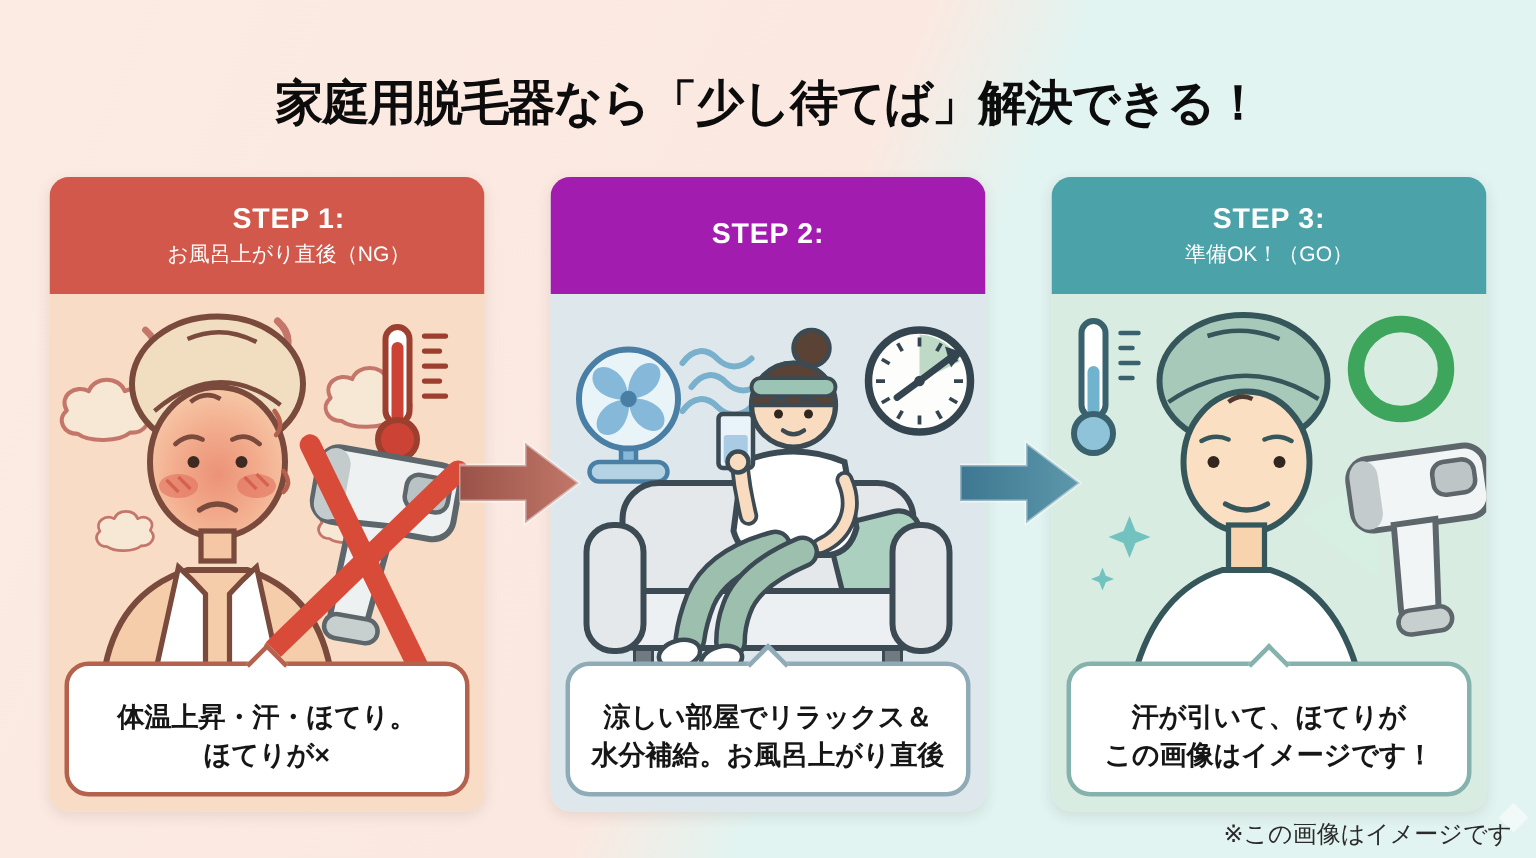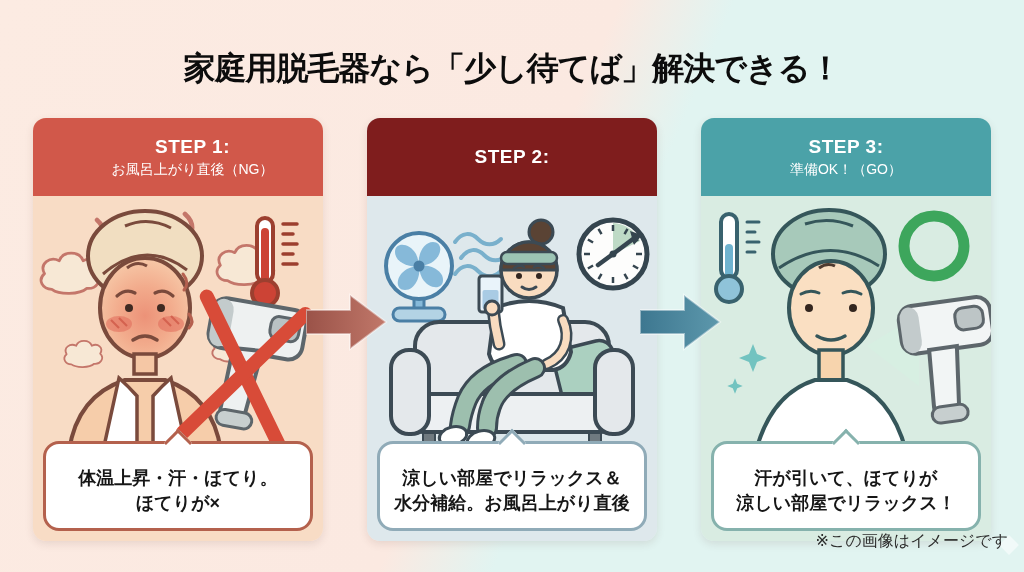--- a/index.html
+++ b/index.html
@@ -8,36 +8,36 @@
     background:linear-gradient(113deg,#fcebe2 0%,#fbe9e1 49%,#e1f4f1 58%,#e1f4f1 100%);}
   .title{position:absolute;top:26px;left:0;width:100%;text-align:center;
     font-size:32px;font-weight:800;color:#0c0c0c;letter-spacing:-1px;}
   .panel{position:absolute;top:118px;width:290px;height:423px;border-radius:13px;
     overflow:visible;box-shadow:0 3px 9px rgba(90,60,50,.12);}
   .panel-inner{position:absolute;inset:0;border-radius:13px;overflow:hidden;}
   .panel--1{left:33px;}  .panel--2{left:367px;}  .panel--3{left:701px;}
   .panel--1 .panel-inner{background:#f8dcc5;} .panel--2 .panel-inner{background:#dee8ec;} .panel--3 .panel-inner{background:#d9ece2;}
   .step-header{height:78px;display:flex;flex-direction:column;justify-content:center;
     align-items:center;gap:3px;color:#fff;}
-  .panel--1 .step-header{background:#d1584a;padding-left:29px;} .panel--2 .step-header{background:#7f1d1d;} .panel--3 .step-header{background:#4ba2a8;}
+  .panel--1 .step-header{background:#d1584a;padding-left:29px;} .panel--2 .step-header{background:#a21caf;} .panel--3 .step-header{background:#4ba2a8;}
   .step-header .l1{font-size:19px;font-weight:800;letter-spacing:.5px;}
   .step-header .l2{font-size:14px;font-weight:400;}
   .illus{display:block;}
   .bubble{position:absolute;left:10px;right:10px;bottom:10px;background:#fff;
     border-radius:16px;text-align:center;padding:22px 3px 11px;z-index:3;}
   .panel--1 .bubble{border:3px solid #b4614d;--bb:#b4614d;}
   .panel--2 .bubble{border:3px solid #90abb8;--bb:#90abb8;}
   .panel--3 .bubble{border:3px solid #86b2ad;--bb:#86b2ad;}
   .bubble::before{content:"";position:absolute;top:-11px;left:50%;margin-left:-10px;
     width:17px;height:17px;background:#fff;border-left:3px solid var(--bb);
     border-top:3px solid var(--bb);transform:rotate(45deg);}
   .bubble .cap{font-size:18px;font-weight:800;line-height:1.42;color:#161616;}
   .arrow{position:absolute;top:293px;z-index:4;}
   .arrow--1{left:306px;} .arrow--2{left:640px;}
-  .footnote{position:absolute;right:16px;bottom:20px;font-size:16px;color:#2b2b2b;}
+  .footnote{position:absolute;right:16px;bottom:5px;font-size:16px;color:#2b2b2b;}
   .watermark{position:absolute;right:8px;bottom:20px;width:14px;height:14px;
     background:rgba(255,255,255,.55);transform:rotate(45deg);}
 </style>
 </head>
 <body>
 
 <div class="stage">
 
   <h1 class="title">家庭用脱毛器なら「少し待てば」解決できる！</h1>
 
@@ -276,21 +276,21 @@
         <g transform="translate(196,112) rotate(-8)">
           <rect x="0" y="0" width="92" height="48" rx="14" fill="#f2f5f5" stroke="#5d666b" stroke-width="4"></rect>
           <rect x="1" y="1" width="19" height="46" rx="11" fill="#c3cbcc"></rect>
           <rect x="56" y="9" width="28" height="22" rx="8" fill="#bdc5c6" stroke="#5d666b" stroke-width="3"></rect>
           <path d="M26,46 L54,46 L48,104 Q47,114 37,113 L31,112 Q22,111 23,101 Z" fill="#f2f5f5" stroke="#5d666b" stroke-width="4"></path>
           <rect x="20" y="104" width="36" height="16" rx="8" fill="#c7cfcf" stroke="#5d666b" stroke-width="3"></rect>
         </g>
       </svg>
       <div class="bubble">
         <div class="cap">汗が引いて、ほてりが</div>
-        <div class="cap">涼しい部屋でリラックス！</div>
+        <div class="cap">この画像はイメージです！</div>
       </div>
     </div>
   </section>
 
   <svg class="arrow arrow--1" width="82" height="58" viewBox="0 0 82 58">
     <defs>
       <linearGradient id="ag1" x1="0" y1="0" x2="1" y2="0">
         <stop offset="0%" stop-color="#9a5248"></stop>
           <stop offset="100%" stop-color="#c1786a"></stop>
       </linearGradient>

